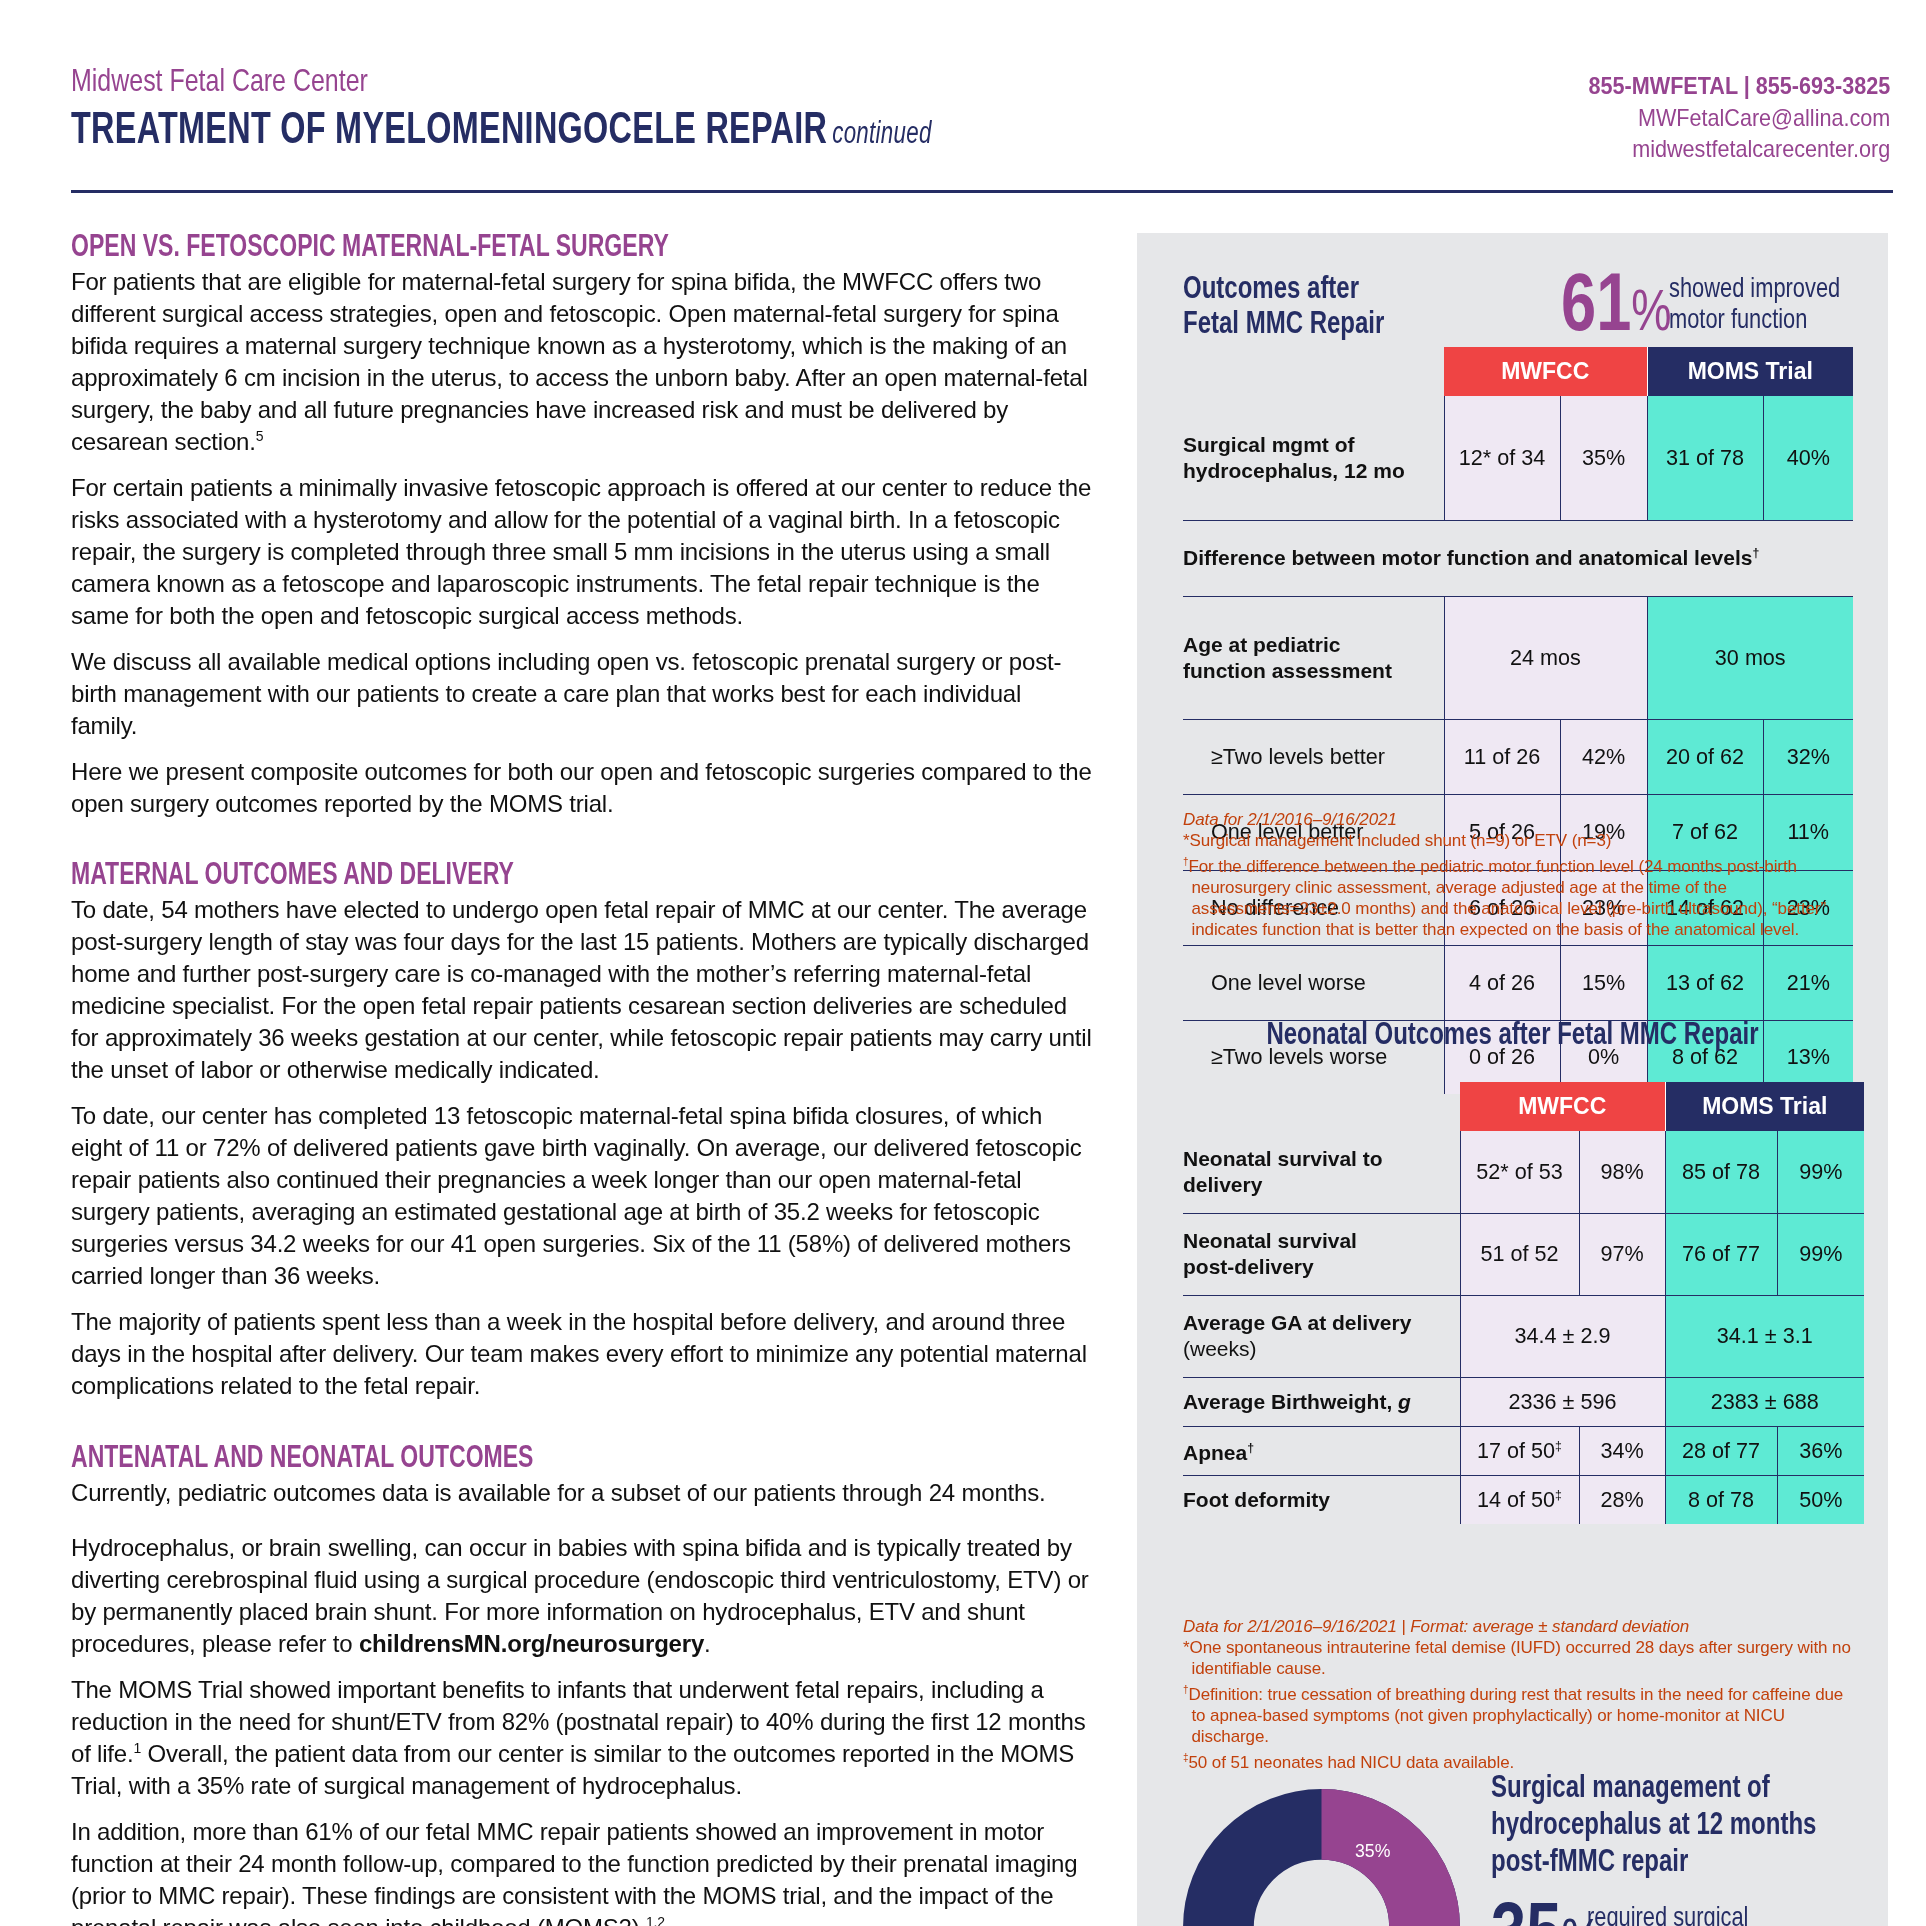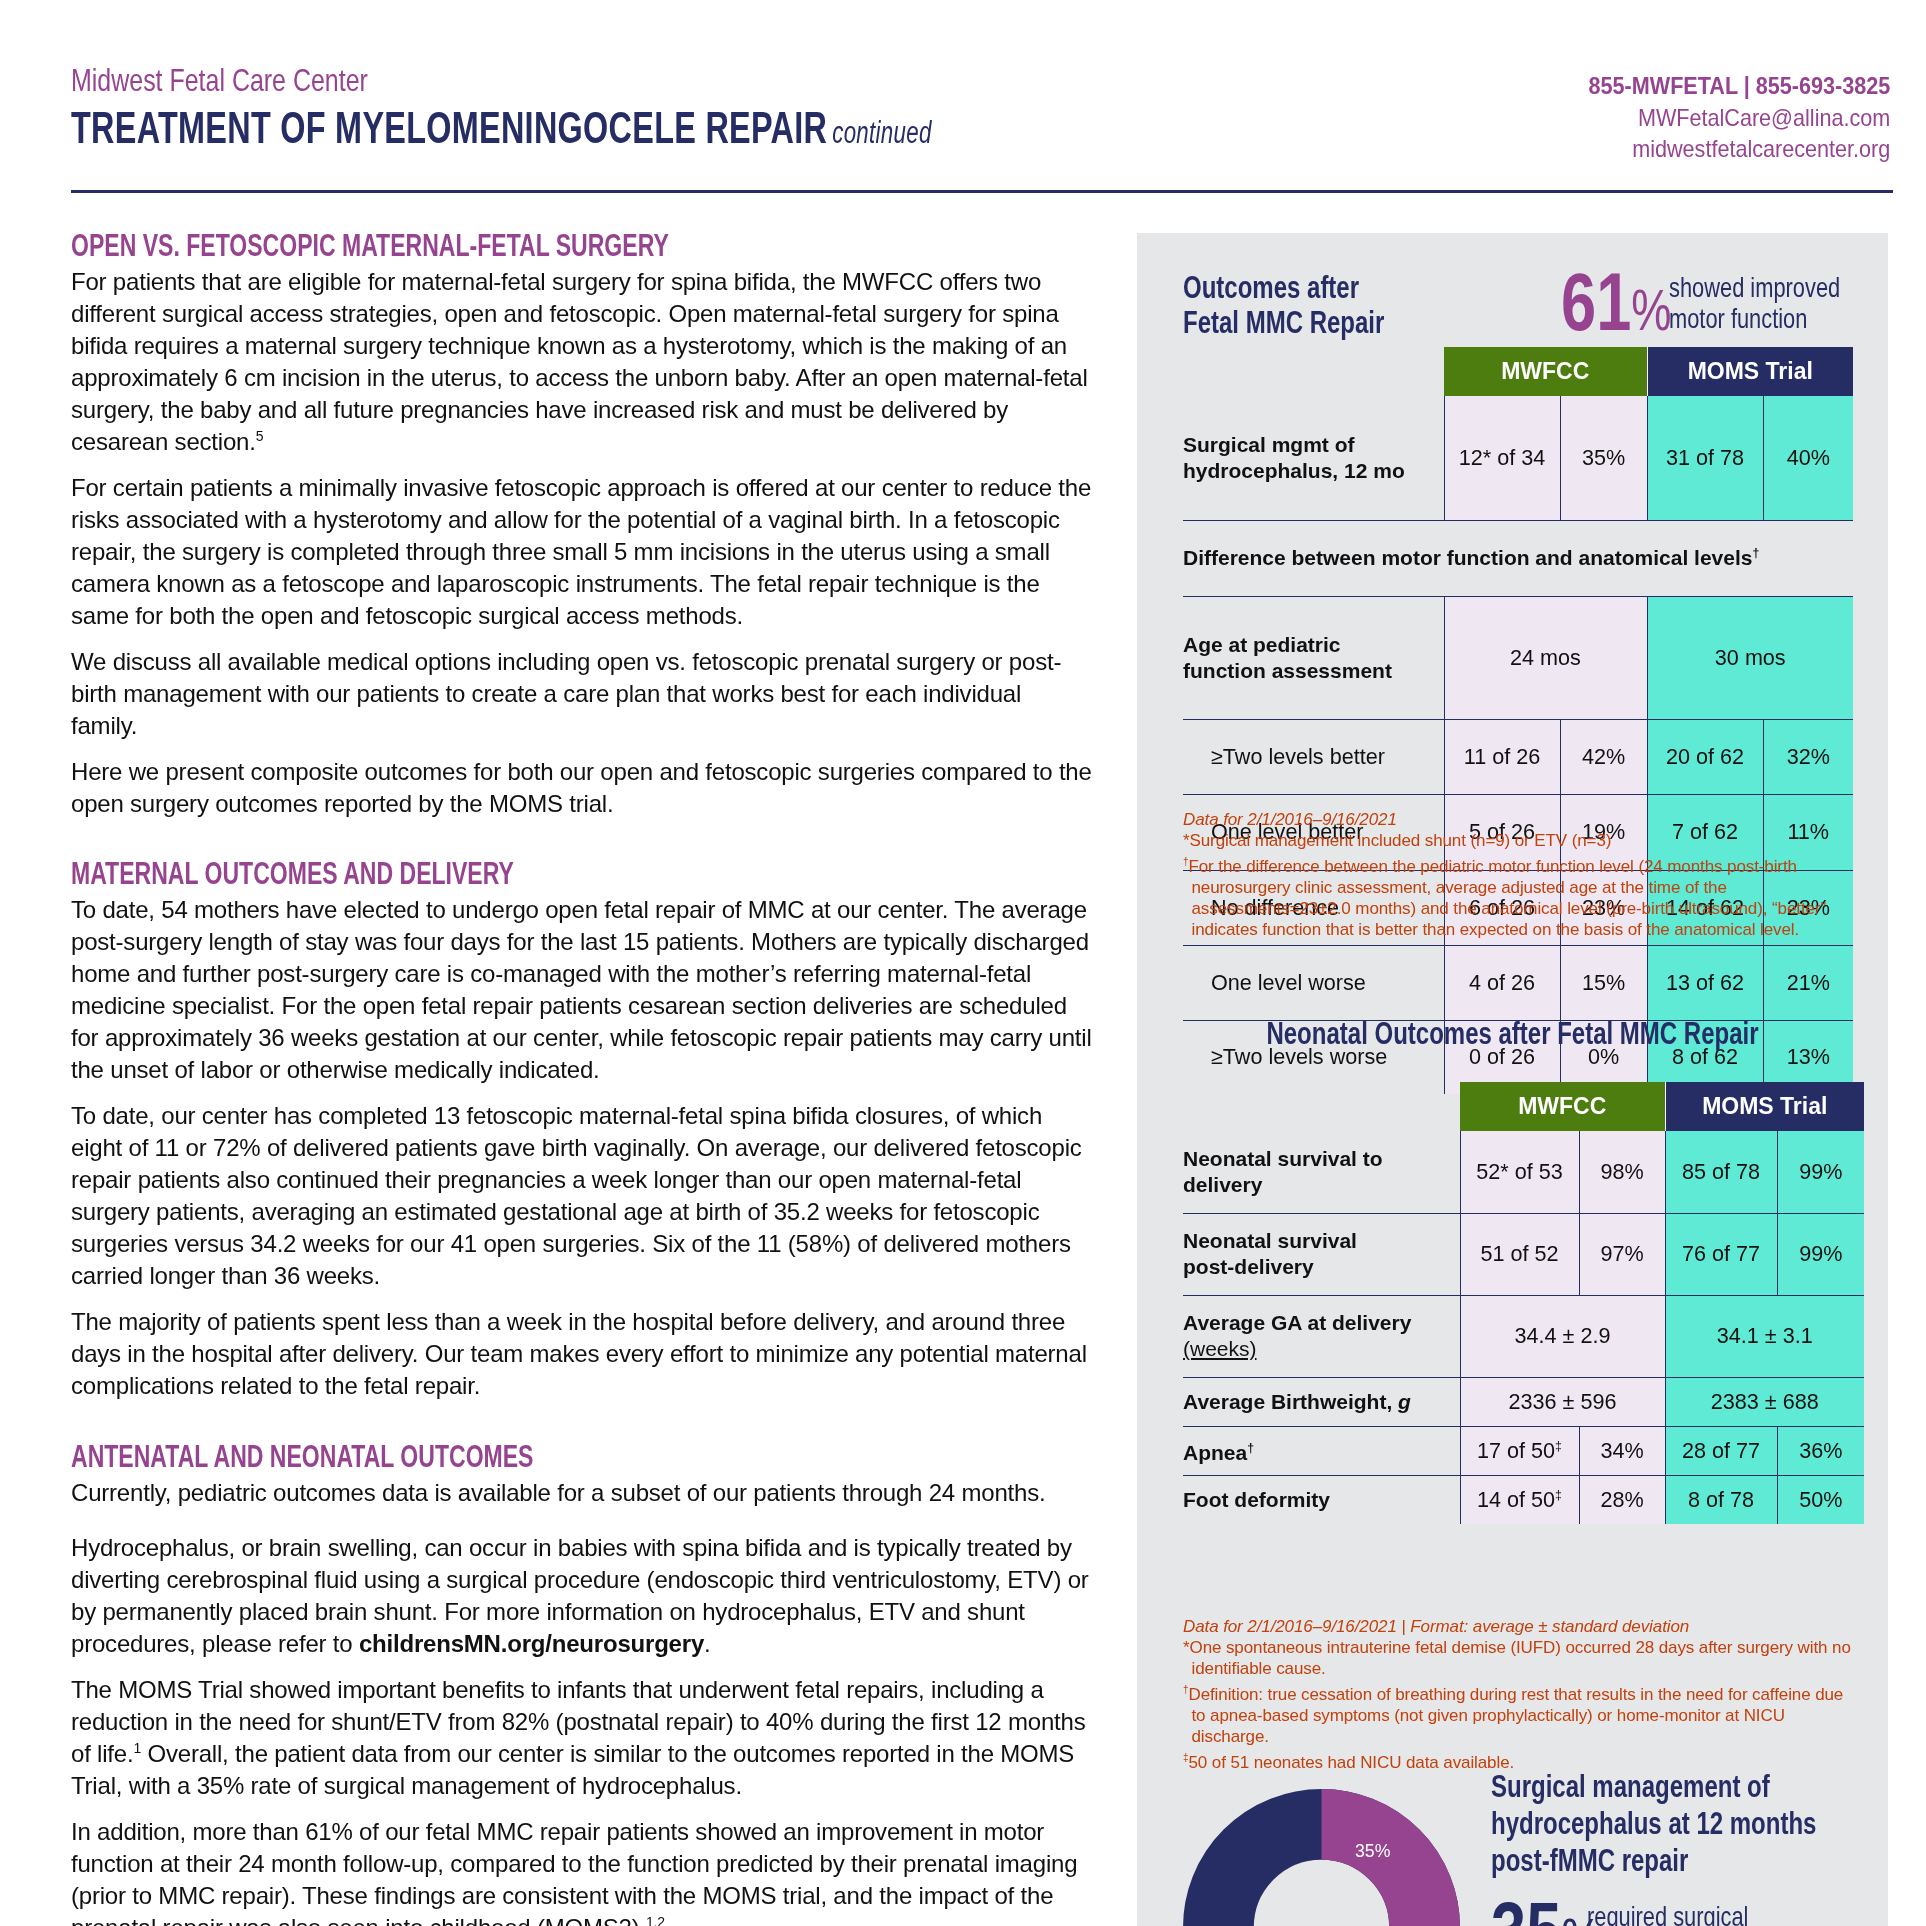--- a/index.html
+++ b/index.html
@@ -27,25 +27,25 @@
   
   .panel { position: absolute; left: 1137px; top: 233px; width: 751px; height: 1841px; background: #e6e7e9; }
   .pt { position: absolute; color: #252d64; font-weight: bold; }
   .o-title { left: 46px; top: 37px; font-size: 32px; line-height: 35px; transform: scaleX(0.75); transform-origin: left top; white-space: nowrap; }
   .big-stat { position: absolute; color: #964490; font-weight: bold; font-size: 81px; line-height: 77px; transform: scaleX(0.78); transform-origin: left top; }
   .big-stat .pct { font-weight: normal; font-size: 58px; }
   .stat-txt { position: absolute; color: #252d64; font-size: 28px; line-height: 31px; transform: scaleX(0.78); transform-origin: left top; white-space: nowrap; }
 
   table.dt { position: absolute; border-collapse: collapse; table-layout: fixed; font-size: 21.6px; }
   table.dt td, table.dt th { text-align: center; vertical-align: middle; color: #111; }
-  table.dt th.h-mw { background: #4d7c0f; color: #fff; font-weight: bold; font-size: 23px; border-right: 1.5px solid #fff; }
+  table.dt th.h-mw { background: #ef4444; color: #fff; font-weight: bold; font-size: 23px; border-right: 1.5px solid #fff; }
   table.dt th.h-moms { background: #252d64; color: #fff; font-weight: bold; font-size: 23px; }
   table.dt th.blank { background: transparent; }
   table.dt td.lbl { text-align: left; font-weight: bold; font-size: 21px; line-height: 26px; padding-left: 0; }
-  table.dt td.lbl .nb { font-weight: normal; text-decoration: underline; }
+  table.dt td.lbl .nb { font-weight: normal; }
   table.dt td.sub { font-weight: normal; padding-left: 28px; font-size: 21.6px; }
   table.dt td.mw { background: #efe8f3; border-left: 1.5px solid #252d64; }
   table.dt td.mo { background: #5eead4; border-left: 1.5px solid #252d64; }
   table.dt tr.rb td { border-bottom: 1.9px solid #252d64; }
   table.dt tr.full td { text-align: left; font-weight: bold; font-size: 21px; }
   table.dt sup { font-size: 12.3px; }
 
   .notes { position: absolute; font-size: 17px; line-height: 21px; color: #c2410c; letter-spacing: -0.1px; }
   .notes p { padding-left: 8.5px; text-indent: -8.5px; }
   .notes .it { font-style: italic; text-indent: 0; padding-left: 0; }

